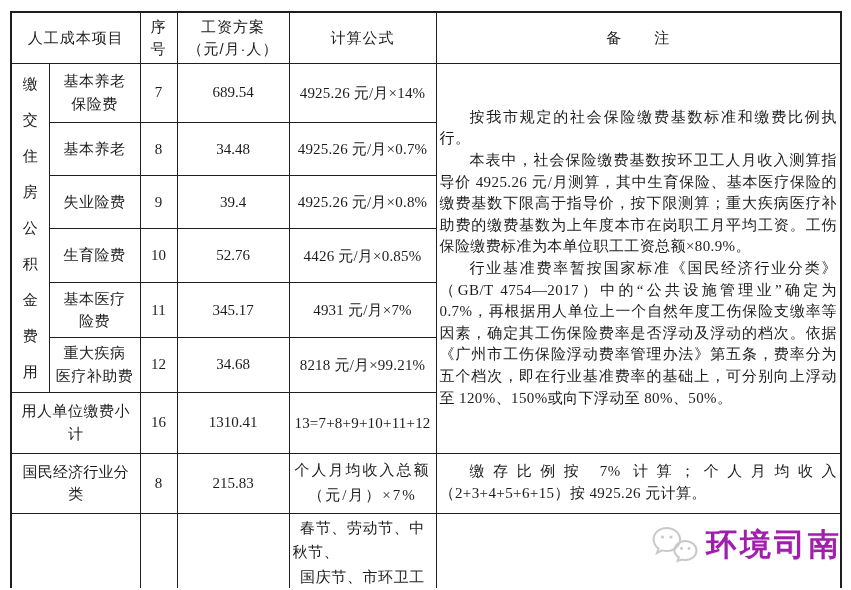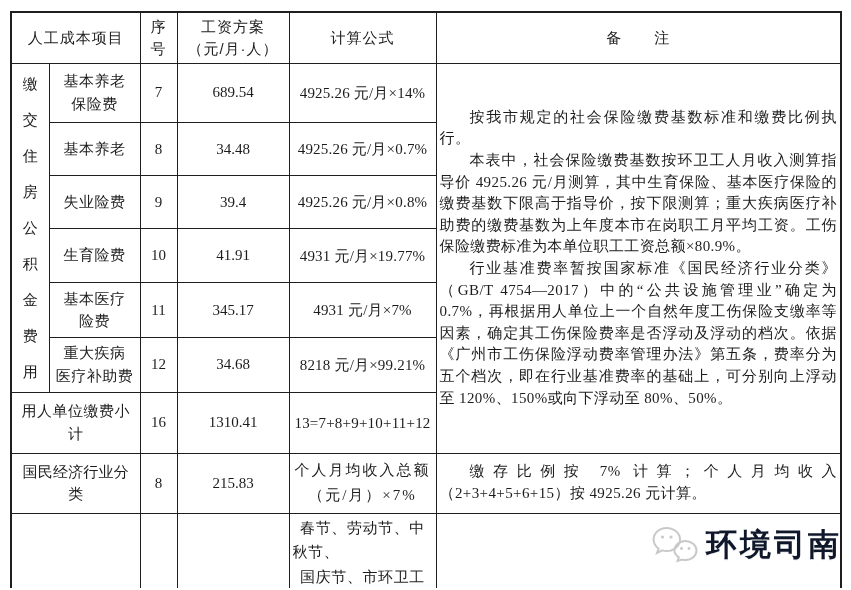--- a/index.html
+++ b/index.html
@@ -81,21 +81,21 @@
   }
   td.note-main{vertical-align:middle;padding-top:40px;padding-bottom:10px;}
   .watermark{
     position:absolute;right:9px;top:524px;
     display:flex;align-items:center;gap:8px;
     color:#cbcbcb;pointer-events:none;
   }
   .watermark .wm-text{
     font-family:"Liberation Sans","DejaVu Sans",sans-serif;
     font-size:31px;font-weight:bold;letter-spacing:3px;
-    color:#0f172a;text-shadow:0 1px 0 #eeeeee;
+    color:#a21caf;text-shadow:0 1px 0 #eeeeee;
   }
 </style>
 </head>
 <body>
 
 <div class="page">
   <table class="cost">
     <colgroup>
       <col class="c-grp">
         <col class="c-item">
@@ -143,22 +143,22 @@
     <tr class="h-r9">
       <td class="item">失业险费</td>
       <td class="no">9</td>
       <td class="amt">39.4</td>
       <td class="formula">4925.26 元/月×0.8%</td>
     </tr>
 
     <tr class="h-r10">
       <td class="item">生育险费</td>
       <td class="no">10</td>
-      <td class="amt">41.91</td>
-      <td class="formula">4931 元/月×19.77%</td>
+      <td class="amt">52.76</td>
+      <td class="formula">4426 元/月×0.85%</td>
     </tr>
 
     <tr class="h-r11">
       <td class="item">基本医疗
 险费</td>
       <td class="no">11</td>
       <td class="amt">345.17</td>
       <td class="formula">4931 元/月×7%</td>
     </tr>
 

